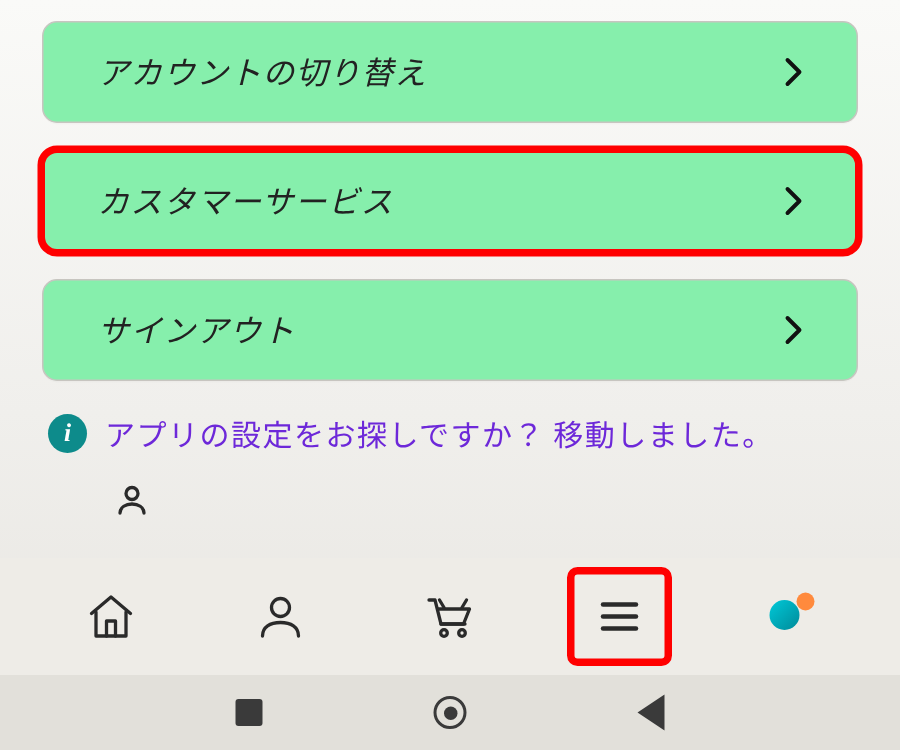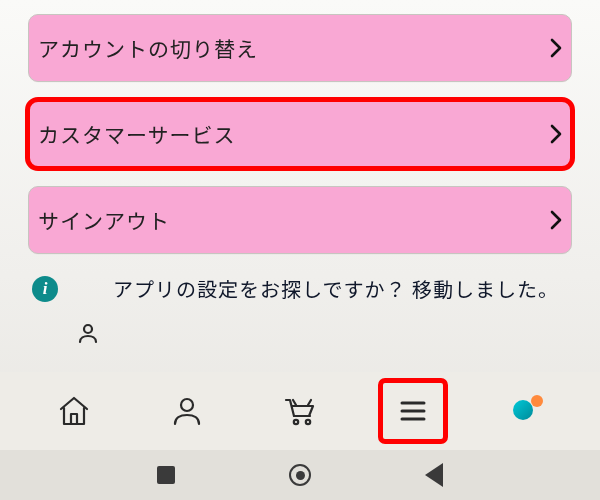--- a/index.html
+++ b/index.html
@@ -8,30 +8,31 @@
     background: linear-gradient(180deg, #fafaf8 0%, #f0efec 55%, #e7e5e0 100%);
     display: flex;
     flex-direction: column;
     position: relative;
   }
   .content {
     padding: 14px 28px 0 28px;
     flex: 1;
   }
   .menu-item {
-    background: #f9a8d4;
+    background: #86efac;
     border: 1px solid #c7c5c0;
     border-radius: 10px;
-    padding: 18px 9px;
+    padding: 18px 36px;
     margin-bottom: 18px;
     display: flex;
     align-items: center;
     justify-content: space-between;
     cursor: pointer;
     box-shadow: 0 1px 0 rgba(0,0,0,0.02);
+    font-style: italic;
   }
   .menu-item.highlighted {
     outline: 5px solid #ff0000;
     outline-offset: -2px;
   }
   .menu-label {
     font-size: 21px;
     color: #222;
     letter-spacing: 1px;
   }
@@ -54,23 +55,22 @@
     color: #fff;
     display: flex; align-items: center; justify-content: center;
     font-family: Georgia, 'Times New Roman', serif;
     font-style: italic;
     font-weight: bold;
     font-size: 17px;
     margin-top: 2px;
   }
   .info-text {
     font-size: 20px;
-    color: #0f172a;
+    color: #6d28d9;
     letter-spacing: 1px;
-    margin-left: 43px;
   }
   .person-small {
     margin-left: 44px;
     margin-top: 6px;
     width: 100%;
   }
 
   .tabbar {
     height: 78px;
     display: flex;

